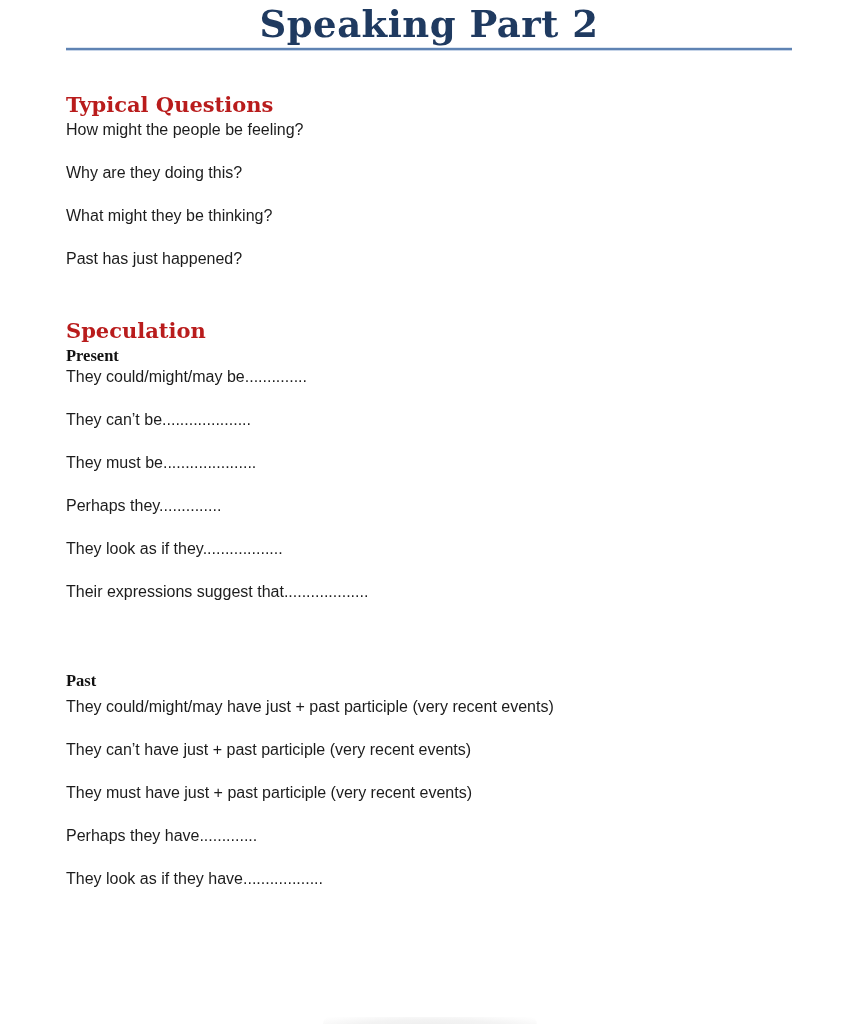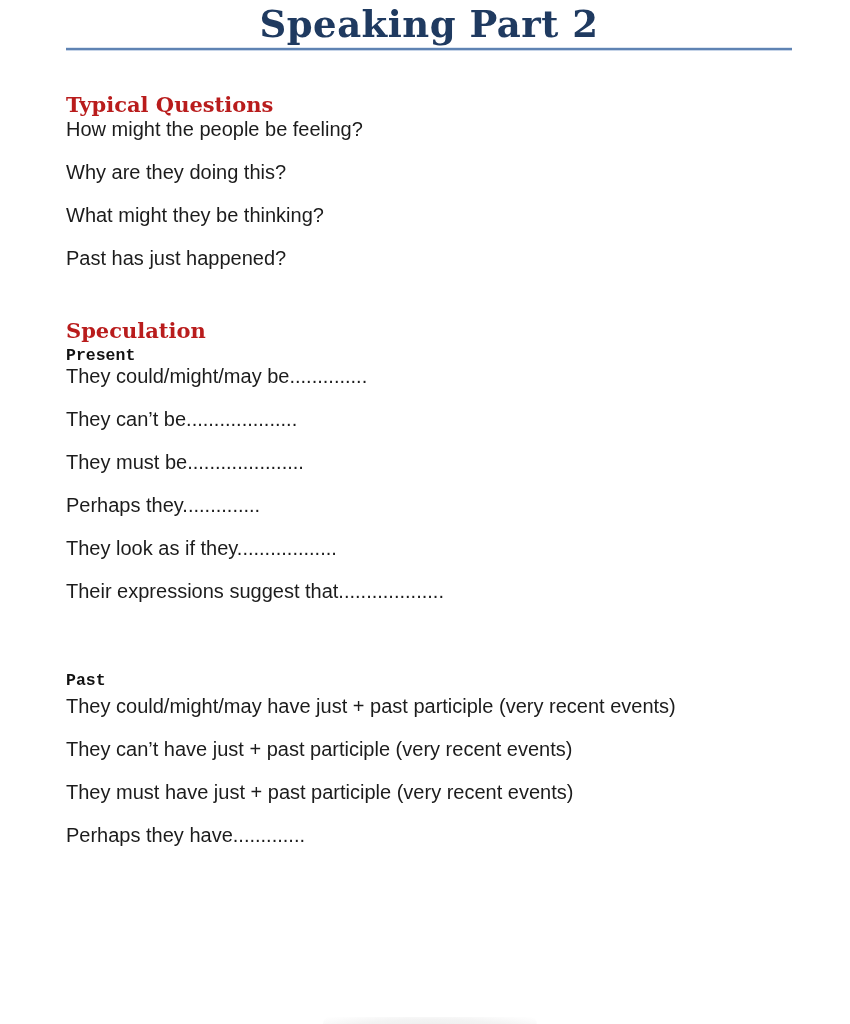--- a/index.html
+++ b/index.html
@@ -43,31 +43,31 @@
     font-family: "DejaVu Serif", "Liberation Serif", serif;
     font-weight: bold;
     font-size: 21px;
     line-height: 29px;
     color: #b91c1c;
     margin: 0;
   }
   .h-typical { margin-top: 40px; }
   .h-speculation { margin-top: 47px; }
   .h-sub {
-    font-family: Liberation Mono, monospace;
+    font-family: Liberation Serif, serif;
     font-weight: bold;
     font-size: 16.5px;
     line-height: 21px;
     color: #111111;
     margin: 0;
   }
   .h-past { margin-top: 68px; margin-bottom: 5px; }
   
   p.line {
-    font-size: 20px;
+    font-size: 16px;
     line-height: 21px;
     margin: 0 0 22px 0;
   }
   .q-first { margin-top: 36px; }
   .spec-first { margin-top: 20px; }
   .past-first { margin-top: 26px; }
   
   .bottom-peek {
     position: absolute;
     left: 323px;
@@ -105,17 +105,18 @@
     <p class="line">They must be.....................</p>
     <p class="line">Perhaps they..............</p>
     <p class="line">They look as if they..................</p>
     <p class="line">Their expressions suggest that...................</p>
 
     <h3 class="h-sub h-past">Past</h3>
     <p class="line past-first">They could/might/may have just + past participle (very recent events)</p>
     <p class="line">They can’t have just + past participle (very recent events)</p>
     <p class="line">They must have just + past participle (very recent events)</p>
     <p class="line">Perhaps they have.............</p>
+    <p class="line">They look as if they have..................</p>
   </section>
 
 </div>
 
 <div class="bottom-peek"></div>
 
 </body></html>

